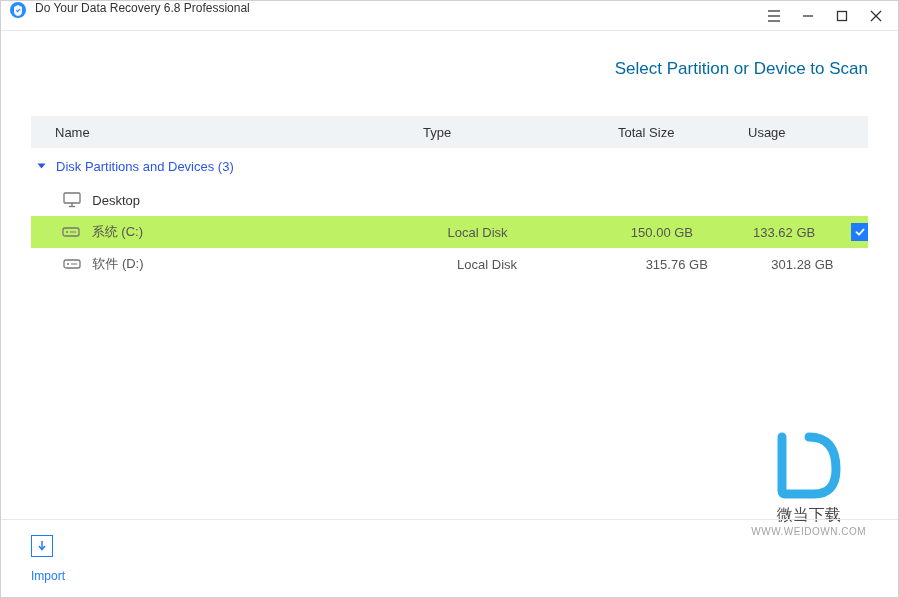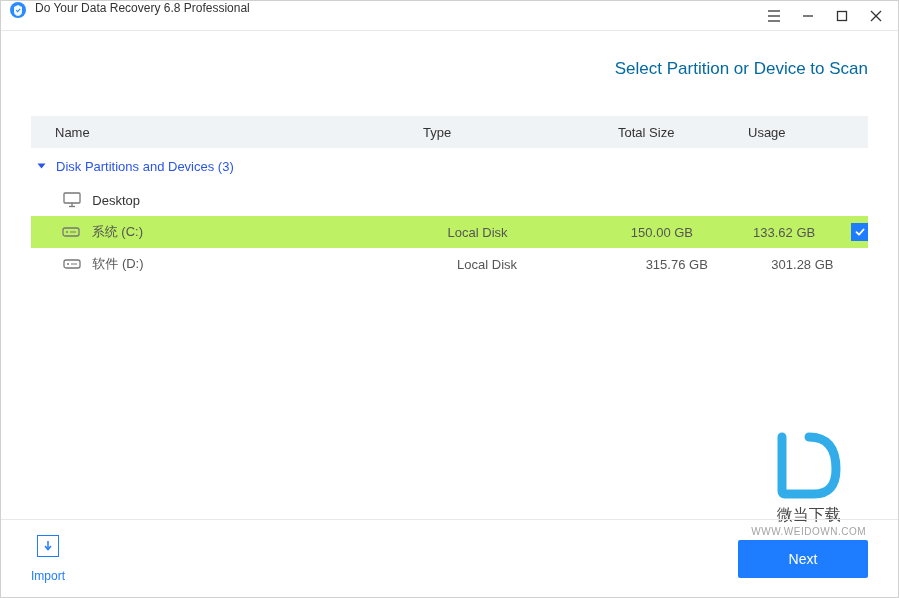--- a/index.html
+++ b/index.html
@@ -36,21 +36,21 @@
     .row .name-cell { width: 336px; color:#555; }
     .row.desktop .name-cell { font-weight: normal; color:#333; }
     .row .type-cell { width: 195px; margin-left: 40px; }
     .row .size-cell { width: 130px; }
     .row .usage-cell { width: 100px; }
     .check { width:18px; height:18px; background:#1e7dff; display:flex; align-items:center; justify-content:center; margin-left: 4px; }
     .check svg { stroke:#fff; }
 
     
     .footer { position:absolute; bottom:0; left:0; right:0; height:78px; border-top:1px solid #e8e8e8; display:flex; align-items:center; padding: 0 30px; }
-    .import-btn { display:flex; flex-direction:column; align-items:center; gap:12px; cursor:pointer; }
+    .import-btn { display:flex; flex-direction:column; gap:12px; cursor:pointer; }
     .import-btn .import-icon { width:22px; height:22px; border:1.5px solid #1e7dff; display:flex; align-items:center; justify-content:center; }
     .import-btn .import-label { font-size:12px; color:#1e7dff; }
     .next-btn { margin-left:auto; width:130px; height:38px; background:#1e7dff; color:#fff; font-size:14px; display:flex; align-items:center; justify-content:center; border-radius:2px; cursor:pointer; }
 
     
     .watermark { position:absolute; right:32px; bottom:60px; text-align:center; opacity:0.9; pointer-events:none; }
     .watermark .wm-text { font-size:16px; color:#333; margin-top:2px; font-weight:500; }
     .watermark .wm-sub { font-size:10px; color:#999; letter-spacing:0.5px;text-align:right; }
   </style>
 </head>
@@ -167,16 +167,13 @@
 <div class="footer">
   <div class="import-btn">
     <div class="import-icon">
       <svg width="12" height="12" viewBox="0 0 12 12">
           <line x1="6" y1="1" x2="6" y2="9" stroke="#1e7dff" stroke-width="1.5"></line>
           <path d="M3 6 L6 9.5 L9 6" fill="none" stroke="#1e7dff" stroke-width="1.5"></path>
         </svg>
     </div>
     <div class="import-label">Import</div>
   </div>
-  <div class="next-btn">
-    <span>Next</span>
-  </div>
 </div>
 
 </body></html>

